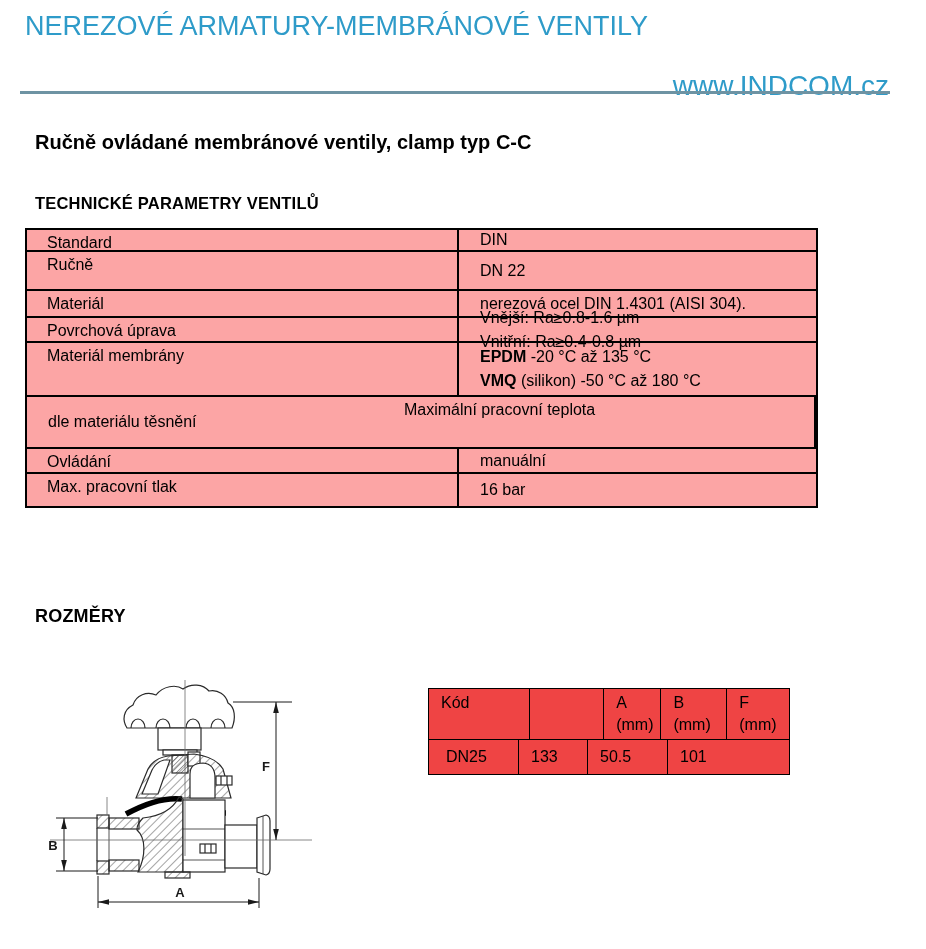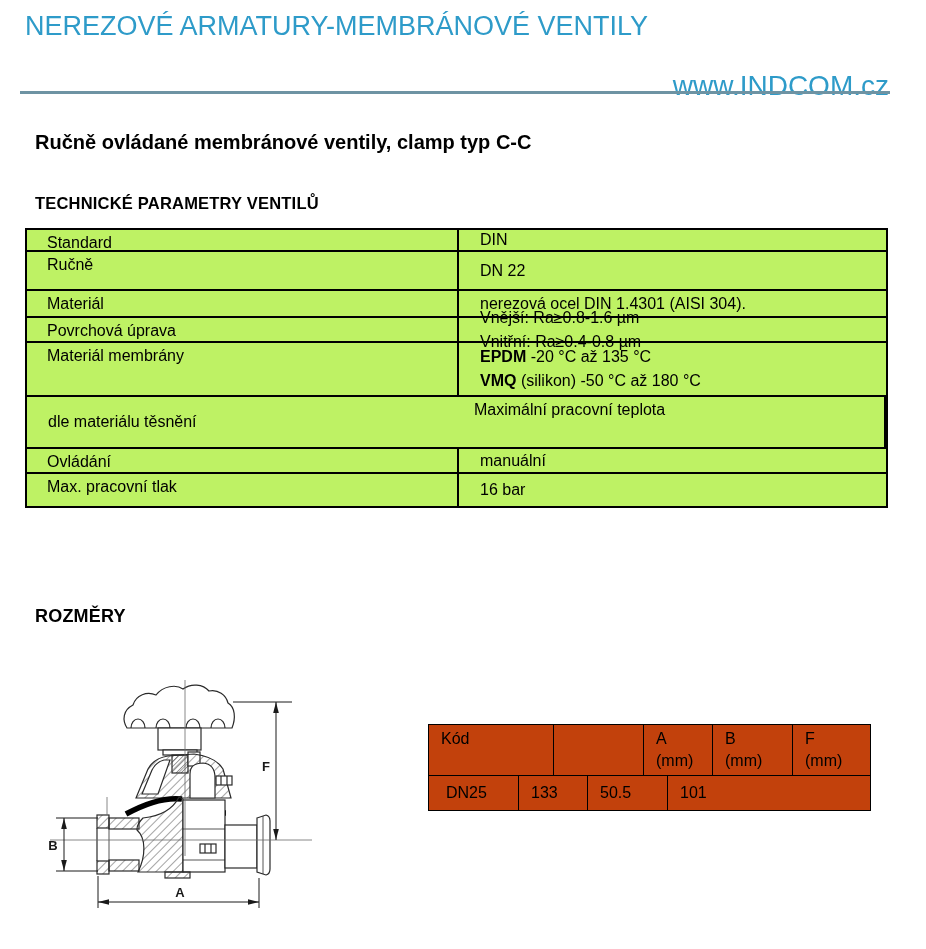--- a/index.html
+++ b/index.html
@@ -32,23 +32,23 @@
     position:absolute;left:35px;top:194px;
     font-size:16.5px;font-weight:bold;letter-spacing:.2px;
   }
   .sec-dimensions{
     position:absolute;left:35px;top:606px;
     font-size:18px;font-weight:bold;letter-spacing:.2px;
   }
 
   
   .ptable{
-    position:absolute;left:25px;top:228px;width:863px;
+    position:absolute;left:25px;top:228px;width:793px;
     border-top:2px solid #000;border-left:2px solid #000;border-right:2px solid #000;
-    background:#bef264;
+    background:#fca5a5;
   }
   .prow{display:flex;border-bottom:2px solid #000}
   .prow:nth-child(1){height:22px}
   .prow:nth-child(2){height:39px}
   .prow:nth-child(3){height:27px}
   .prow:nth-child(4){height:25px}
   .prow:nth-child(5){height:54px}
   .prow:nth-child(6){height:52px}
   .prow:nth-child(7){height:25px}
   .prow:nth-child(8){height:34px}
@@ -60,22 +60,22 @@
   }
   .pvalue{
     flex:1;padding:0 6px 0 21px;
     display:flex;flex-direction:column;justify-content:center;
   }
   .vline{line-height:24px;white-space:nowrap}
   .vline b{font-weight:bold}
 
   
   .dtable{
-    position:absolute;left:428px;top:688px;width:443px;
-    border:1.5px solid #000;background:#c2410c;margin-top:36px;
+    position:absolute;left:428px;top:688px;width:362px;
+    border:1.5px solid #000;background:#ef4444;
   }
   .drow{display:flex}
   .drow.dhead{height:51px;border-bottom:1.5px solid #000}
   .drow.ddata{height:34px}
   .dcell{
     font-size:16px;line-height:22px;border-right:1.5px solid #000;
     padding-left:12px;
   }
   .dcell:last-child{border-right:none}
   .dhead .dcell{padding-top:3px}

